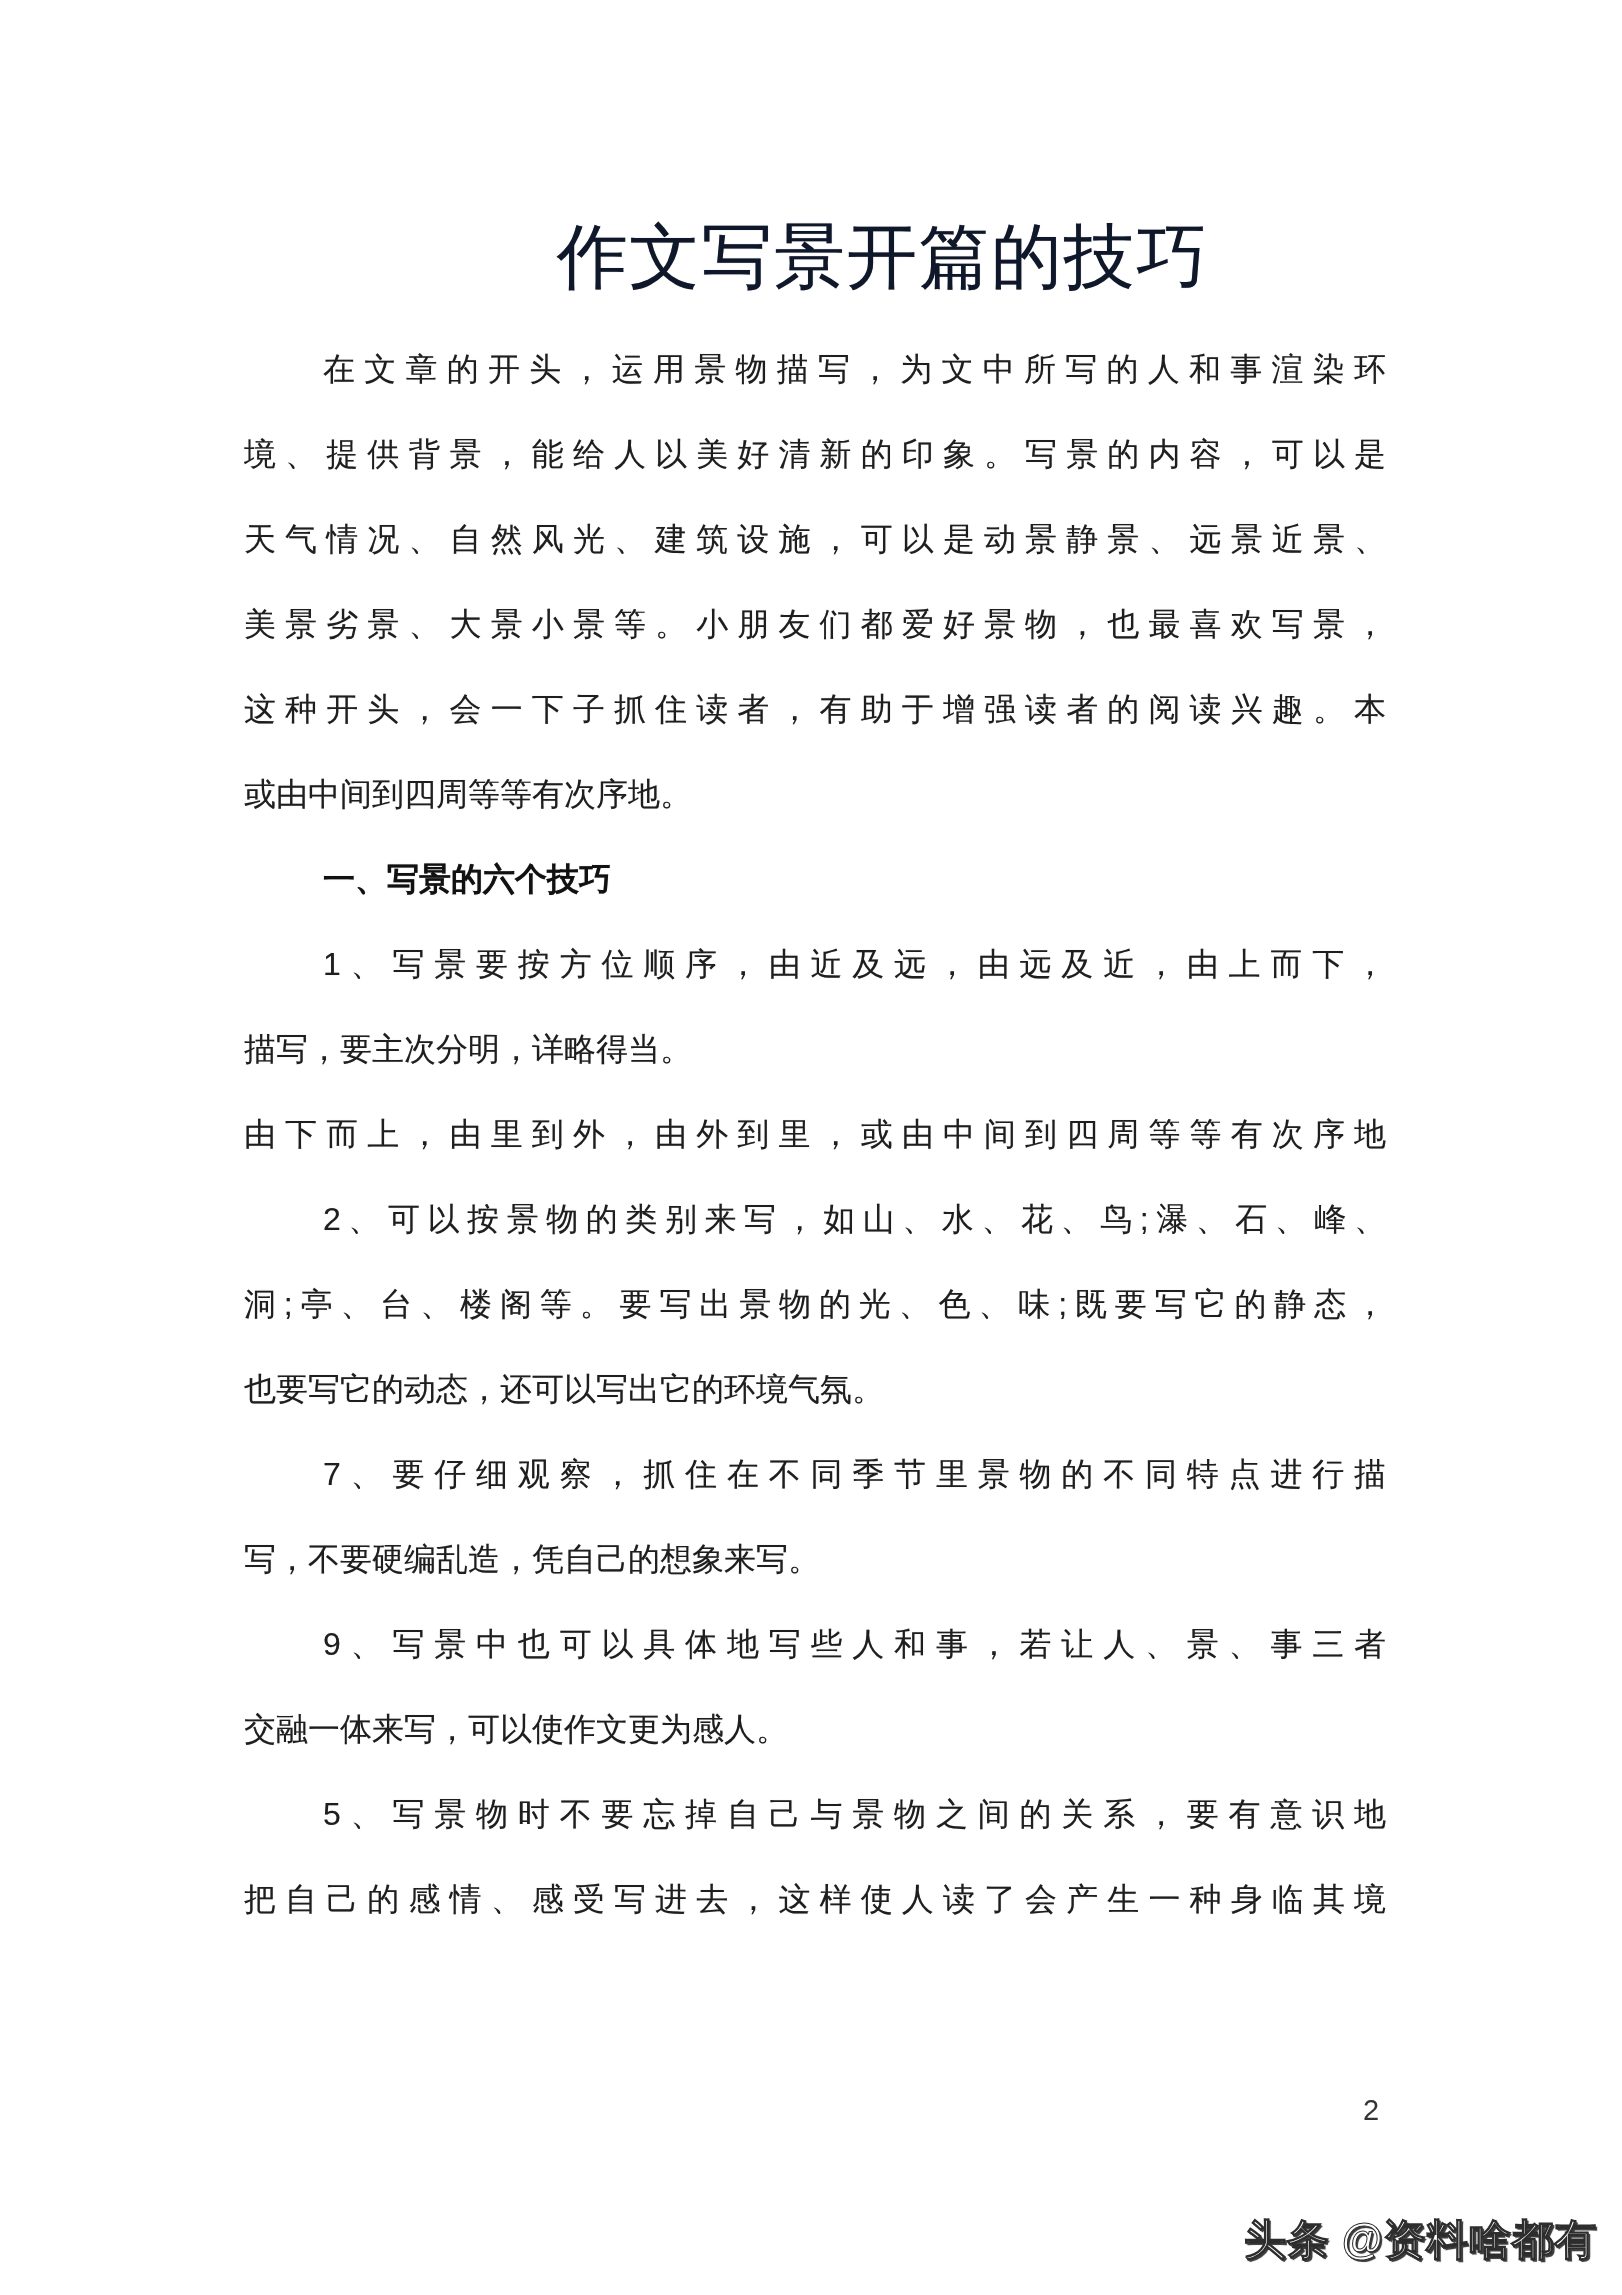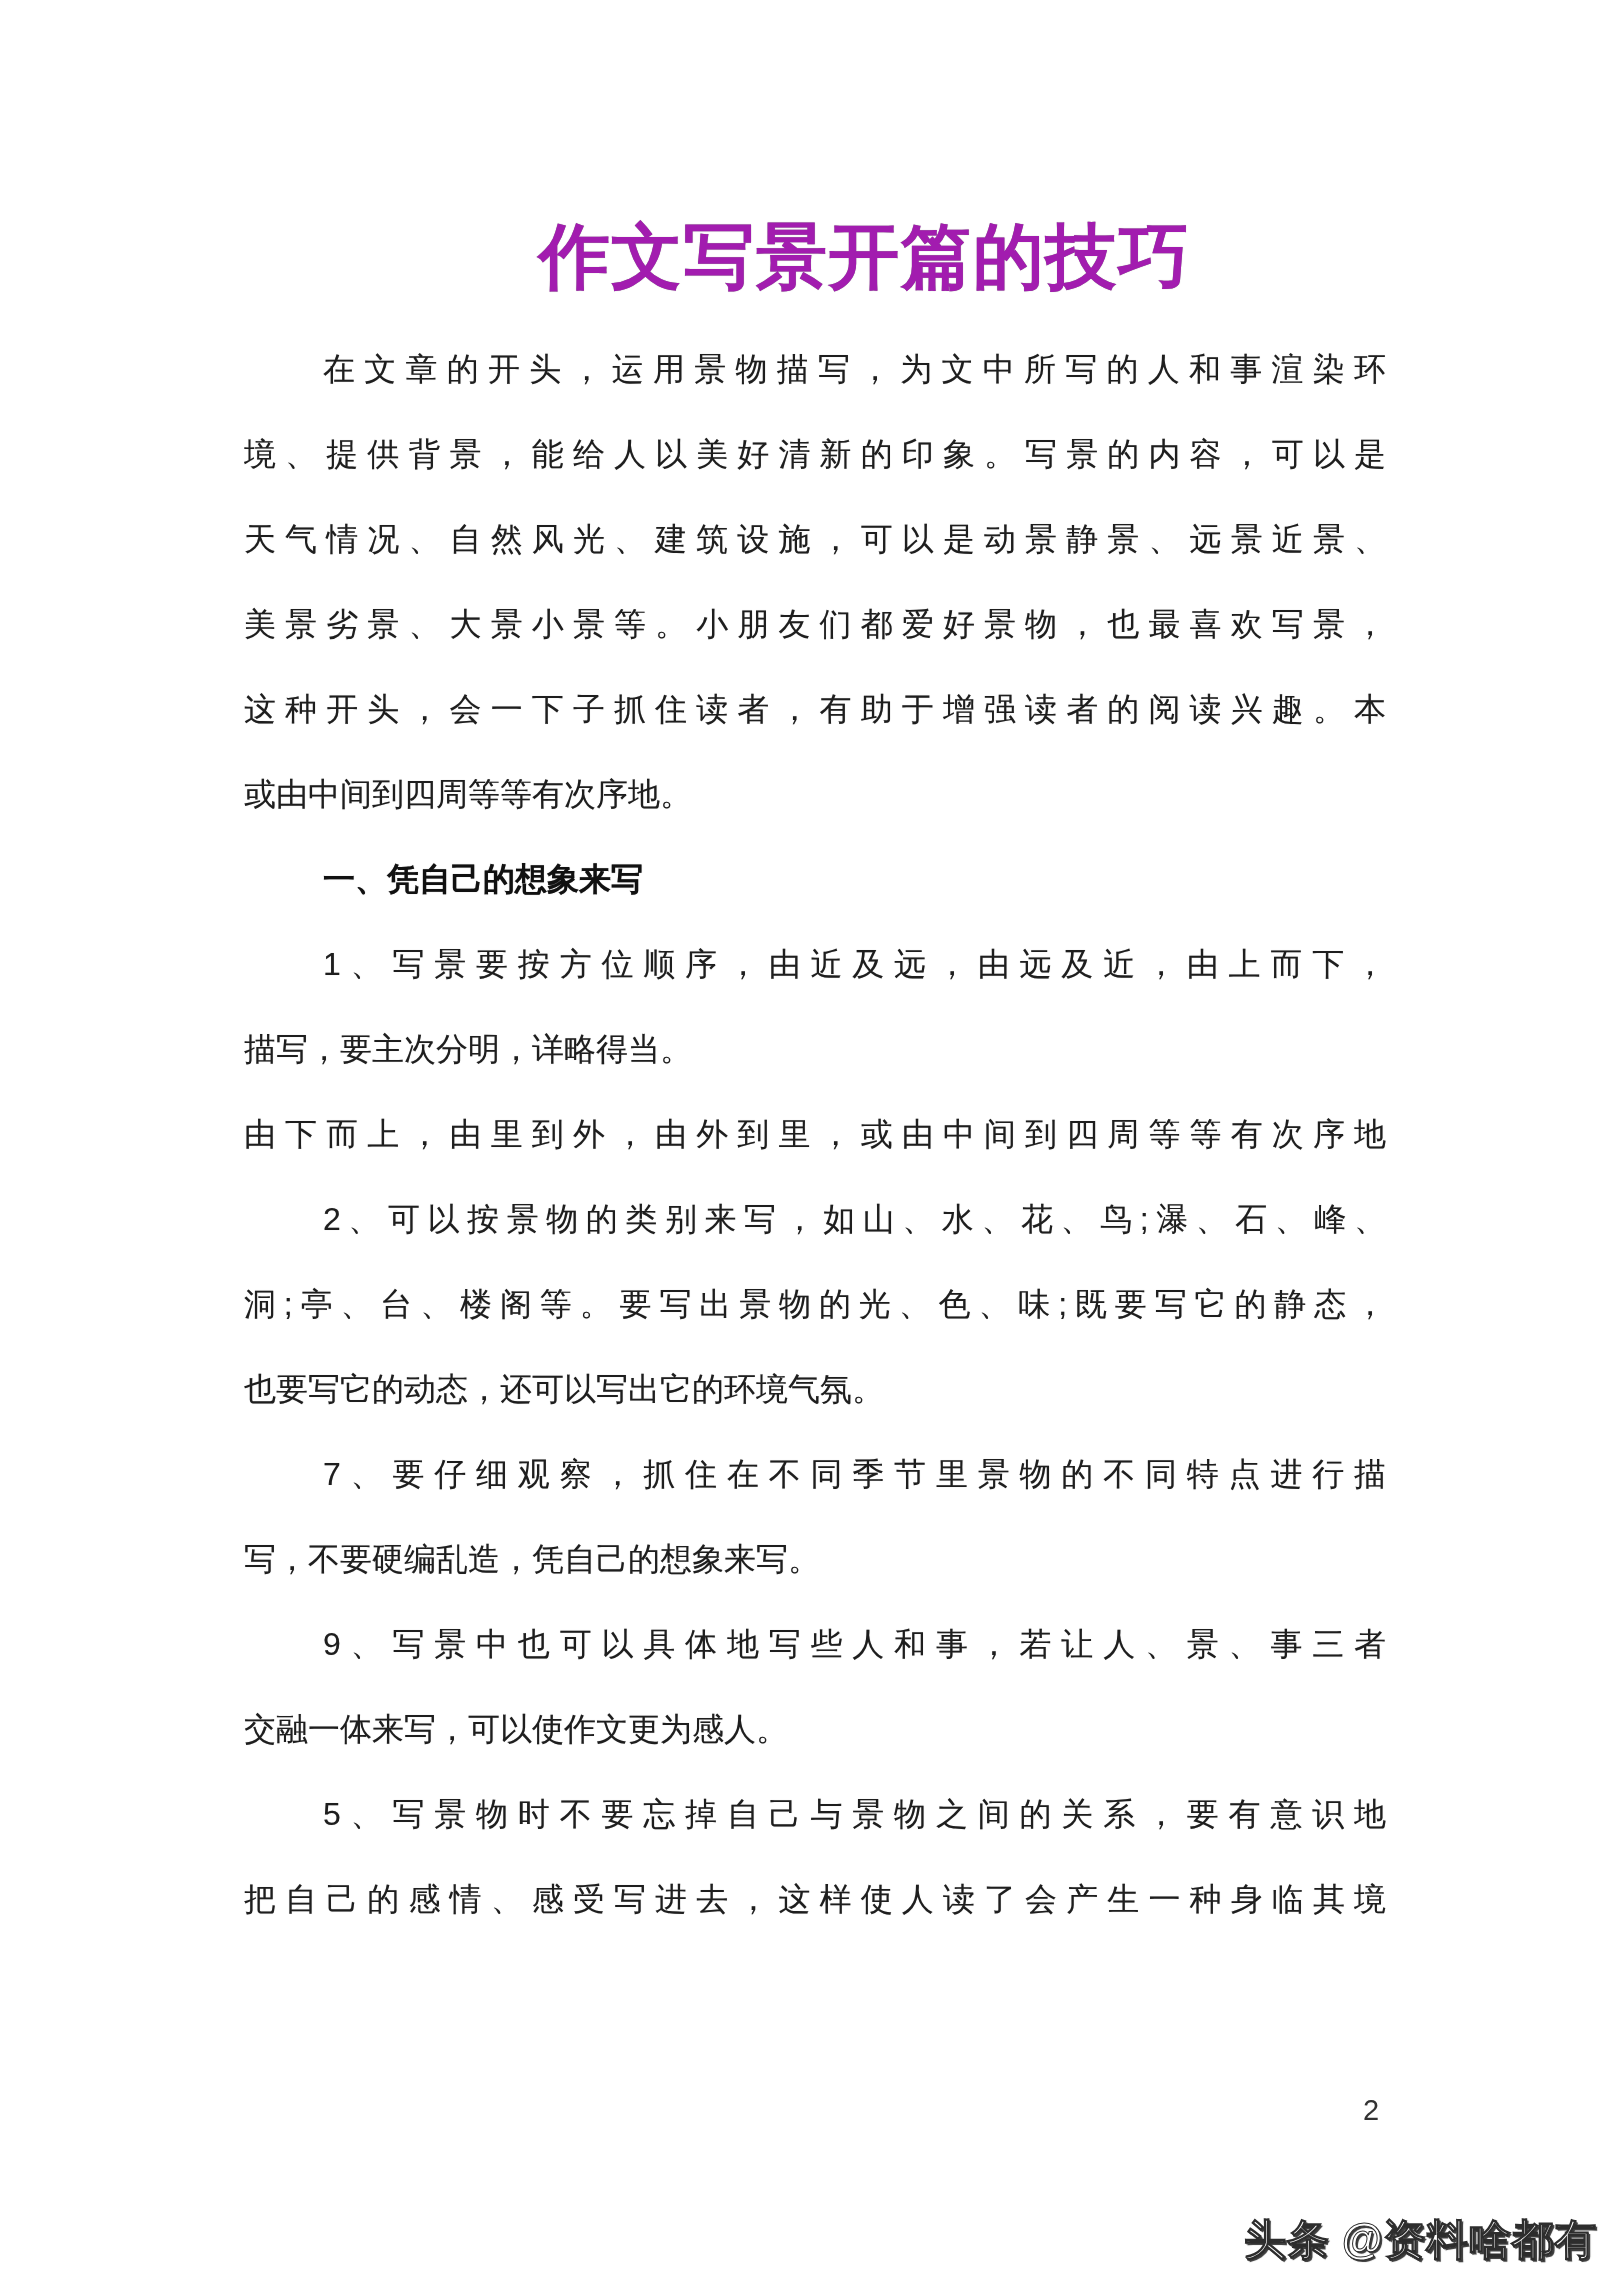--- a/index.html
+++ b/index.html
@@ -16,27 +16,27 @@
   }
   .page {
     position: absolute;
     left: 0; top: 0;
     width: 1623px;
     height: 2295px;
     background: #ffffff;
   }
   .doc-title {
     position: absolute;
-    left: 292px;
+    left: 310px;
     top: 217px;
     width: 1145px;
     text-align: center;
     font-size: 71px;
-    font-weight: 700;
-    color: #a21caf;
+    font-weight: 400;
+    color: #0f172a;
     letter-spacing: 1.4px;
     line-height: 80px;
     white-space: nowrap;
     text-shadow: 0 0 0.7px rgba(0,0,0,0.55);
   }
   .content {
     position: absolute;
     left: 244px;
     top: 327px;
     width: 1142px;
@@ -91,21 +91,21 @@
 
   <div class="doc-title">作文写景开篇的技巧</div>
 
   <div class="content">
     <div class="ln indent">在文章的开头，运用景物描写，为文中所写的人和事渲染环</div>
     <div class="ln">境、提供背景，能给人以美好清新的印象。写景的内容，可以是</div>
     <div class="ln">天气情况、自然风光、建筑设施，可以是动景静景、远景近景、</div>
     <div class="ln">美景劣景、大景小景等。小朋友们都爱好景物，也最喜欢写景，</div>
     <div class="ln">这种开头，会一下子抓住读者，有助于增强读者的阅读兴趣。本</div>
     <div class="ln last">或由中间到四周等等有次序地。</div>
-    <div class="ln last indent heading">一、凭自己的想象来写</div>
+    <div class="ln last indent heading">一、写景的六个技巧</div>
     <div class="ln indent">1、写景要按方位顺序，由近及远，由远及近，由上而下，</div>
     <div class="ln last">描写，要主次分明，详略得当。</div>
     <div class="ln">由下而上，由里到外，由外到里，或由中间到四周等等有次序地</div>
     <div class="ln indent">2、可以按景物的类别来写，如山、水、花、鸟;瀑、石、峰、</div>
     <div class="ln">洞;亭、台、楼阁等。要写出景物的光、色、味;既要写它的静态，</div>
     <div class="ln last">也要写它的动态，还可以写出它的环境气氛。</div>
     <div class="ln indent">7、要仔细观察，抓住在不同季节里景物的不同特点进行描</div>
     <div class="ln last">写，不要硬编乱造，凭自己的想象来写。</div>
     <div class="ln indent">9、写景中也可以具体地写些人和事，若让人、景、事三者</div>
     <div class="ln last">交融一体来写，可以使作文更为感人。</div>

